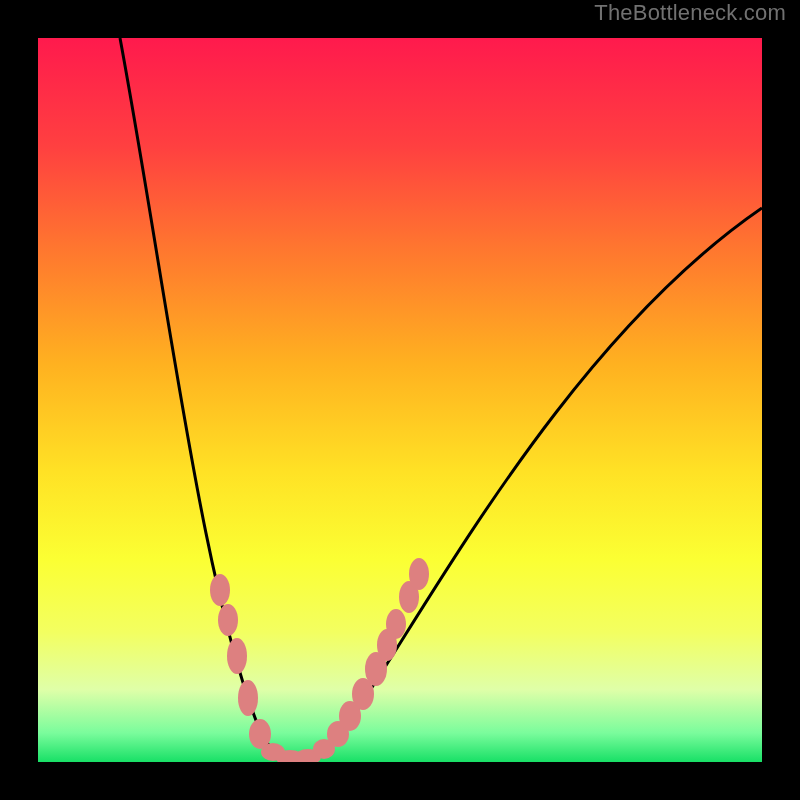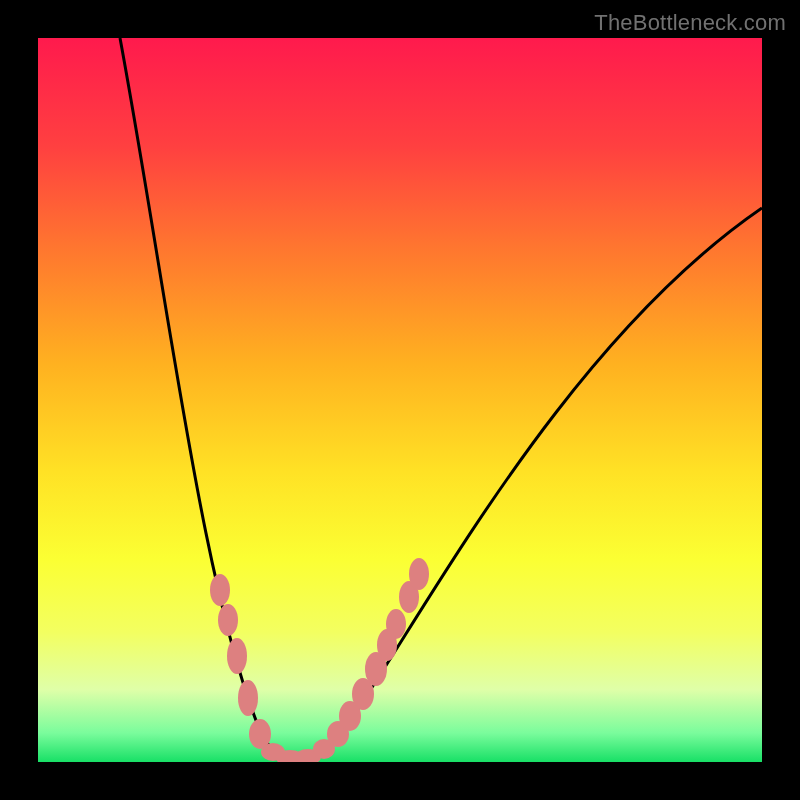--- a/index.html
+++ b/index.html
@@ -31,21 +31,21 @@
       #ffb120 45%,
       #ffe225 60%,
       #fbff33 72%,
       #f3ff60 82%,
       #dfffa8 90%,
       #7afc9c 96%,
       #18e066 100%);
   }
   .watermark {
     position: absolute;
-    top: 10px;
+    top: 0;
     right: 14px;
     font-family: Arial, Helvetica, sans-serif;
     font-size: 22px;
     color: #717171;
     font-weight: 500;
     letter-spacing: 0.2px;
   }
   svg.curve {
     position: absolute;
     left: 0;

